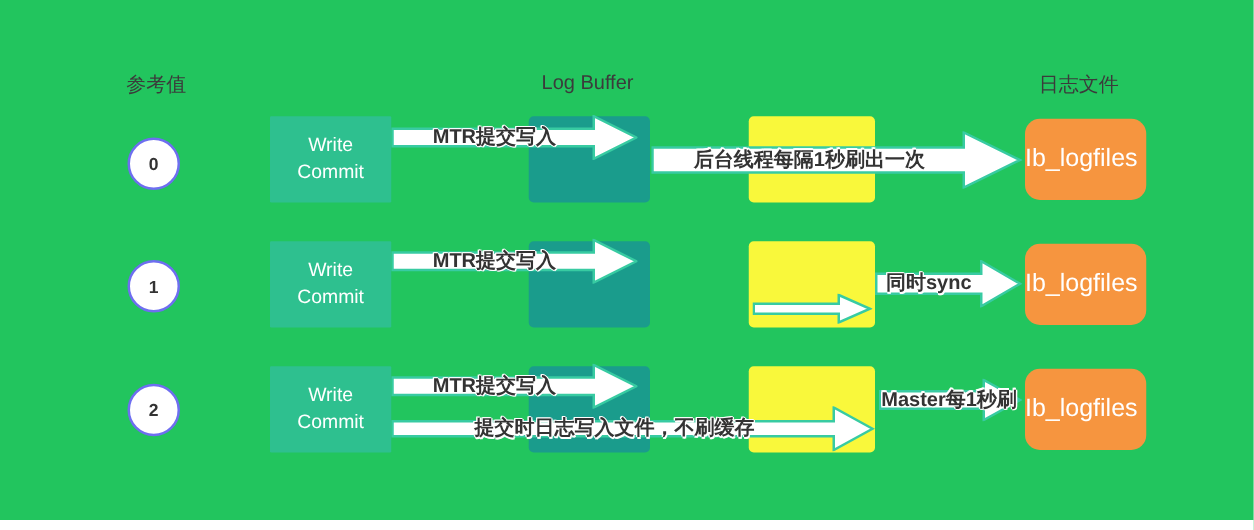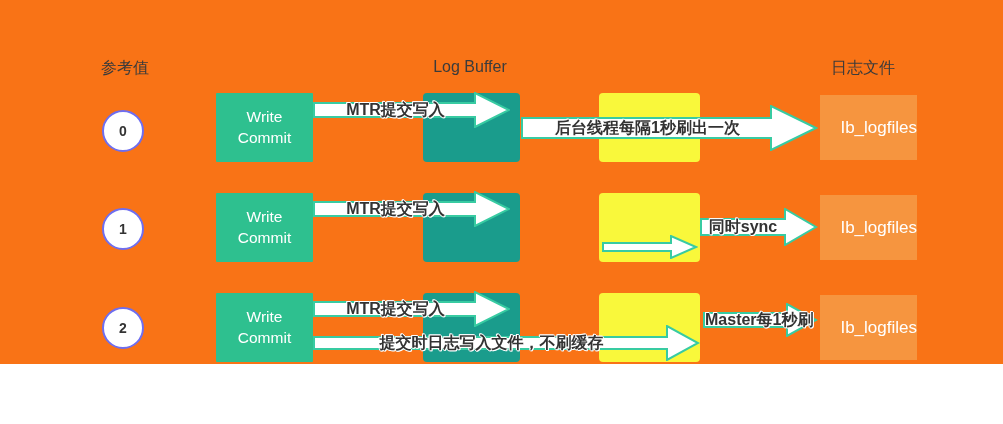--- a/index.html
+++ b/index.html
@@ -7,21 +7,21 @@
     --log-buffer-teal:#1A9C8C;
     --os-cache-yellow:#F9F83B;
     --log-file-orange:#F6953F;
     --arrow-stroke:#38CBA2;
     --circle-stroke:#6E6EF0;
     --header-text:#3B3B3B;
     --label-text:#333333;
   }
   html,body{margin:0;padding:0;background:#fff;}
   .canvas{
-    position:relative;width:1003px;height:364px;background:#f97316;overflow:hidden;
+    position:relative;width:1003px;height:416px;background:#22c55e;overflow:hidden;
     font-family:"Liberation Sans","DejaVu Sans",sans-serif;
   }
   .hdr{
     position:absolute;top:58px;height:22px;width:120px;text-align:center;
     font-size:16px;color:var(--header-text);white-space:nowrap;
   }
   .circle{
     position:absolute;width:42px;height:42px;border:2px solid var(--circle-stroke);
     border-radius:50%;box-sizing:border-box;background:#fff;
     display:flex;align-items:center;justify-content:center;
@@ -30,23 +30,23 @@
   .box{position:absolute;box-sizing:border-box;}
   .box.green{
     width:97px;height:69px;left:216px;background:var(--write-commit-green);border-radius:1px;
     display:flex;align-items:center;justify-content:center;text-align:center;
     color:#fff;font-size:15.5px;line-height:1.35;
   }
   .box.green .wrap{display:inline-block;width:62px;}
   .box.teal{width:97px;height:69px;left:423px;background:var(--log-buffer-teal);border-radius:4px;}
   .box.yellow{width:101px;height:69px;left:599px;background:var(--os-cache-yellow);border-radius:4px;}
   .box.orange{
-    width:97px;height:65px;left:820px;background:var(--log-file-orange);border-radius:0;
-    display:flex;align-items:center;justify-content:flex-end;
-    color:#fff;font-size:17px;
+    width:97px;height:65px;left:820px;background:var(--log-file-orange);border-radius:12px;
+    display:flex;align-items:center;justify-content:flex-start;
+    color:#fff;font-size:20px;
   }
   .arrow{position:absolute;z-index:5;}
   .arrow svg{display:block;position:absolute;left:0;top:0;}
   .arrow svg polygon{fill:#ffffff;stroke:var(--arrow-stroke);stroke-width:2;stroke-linejoin:miter;}
   .alabel{
     position:absolute;top:50%;transform:translateY(-50%);
     text-align:center;white-space:nowrap;
     font-size:16px;font-weight:bold;color:var(--label-text);
     text-shadow:-1px 0 0 #fff,1px 0 0 #fff,0 -1px 0 #fff,0 1px 0 #fff,1px 1px 0 #fff,-1px -1px 0 #fff;
     pointer-events:none;

